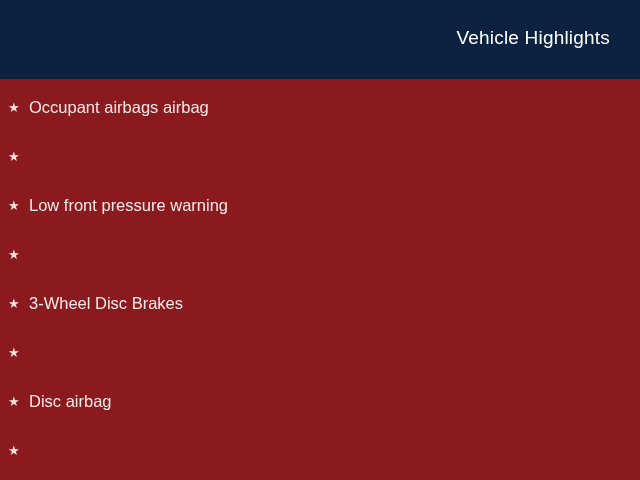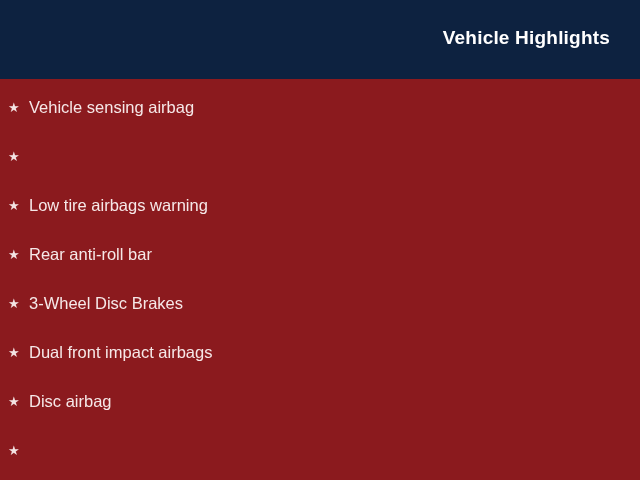--- a/index.html
+++ b/index.html
@@ -28,21 +28,21 @@
     height: 79px;
     background: #0d2240;
     box-sizing: border-box;
   }
   #header-title {
     position: absolute;
     right: 30px;
     top: 27px;
     color: #ffffff;
     font-size: 19px;
-    font-weight: bold;
+    font-weight: normal;
     letter-spacing: 0.2px;
     white-space: nowrap;
     font-family: "Liberation Sans", sans-serif;
   }
   #highlights-list {
     position: absolute;
     top: 79px;
     left: 0;
     width: 640px;
     height: 401px;
@@ -81,45 +81,43 @@
 <div id="slide">
 
   <div id="header-band">
     <div id="header-title">Vehicle Highlights</div>
   </div>
 
   <ul id="highlights-list">
 
     <li class="highlight-item" style="top:16px;">
       <span class="bullet-star">★</span>
-      <span class="highlight-label">Vehicle sensing airbag</span>
+      <span class="highlight-label">Occupant airbags airbag</span>
     </li>
 
     <li class="highlight-item" style="top:65px;">
       <span class="bullet-star">★</span>
     </li>
 
     <li class="highlight-item" style="top:114px;">
       <span class="bullet-star">★</span>
-      <span class="highlight-label">Low tire airbags warning</span>
+      <span class="highlight-label">Low front pressure warning</span>
     </li>
 
     <li class="highlight-item" style="top:163px;">
       <span class="bullet-star">★</span>
-      <span class="highlight-label">Rear anti-roll bar</span>
     </li>
 
     <li class="highlight-item" style="top:212px;">
       <span class="bullet-star">★</span>
       <span class="highlight-label">3-Wheel Disc Brakes</span>
     </li>
 
     <li class="highlight-item" style="top:261px;">
       <span class="bullet-star">★</span>
-      <span class="highlight-label">Dual front impact airbags</span>
     </li>
 
     <li class="highlight-item" style="top:310px;">
       <span class="bullet-star">★</span>
       <span class="highlight-label">Disc airbag</span>
     </li>
 
     <li class="highlight-item" style="top:359px;">
       <span class="bullet-star">★</span>
     </li>

